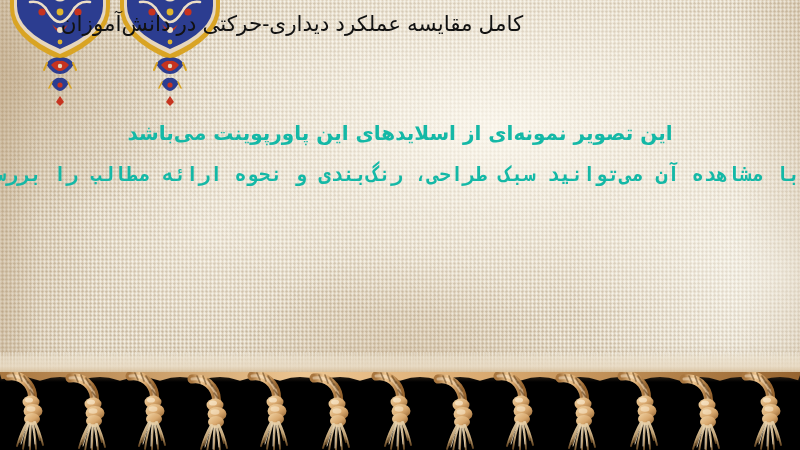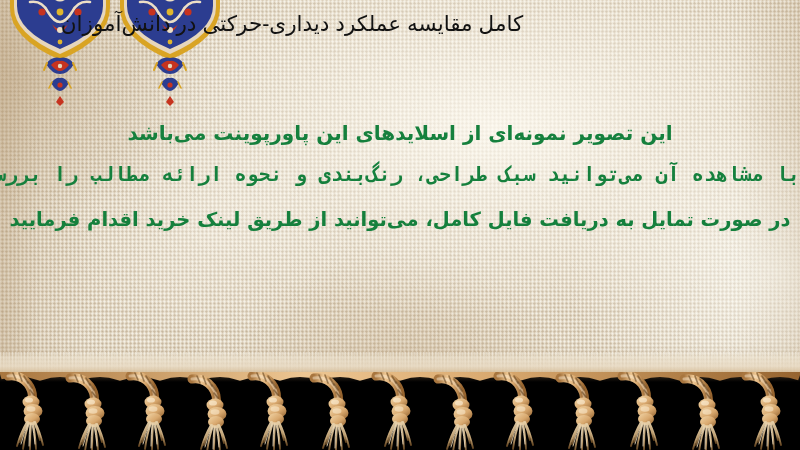--- a/index.html
+++ b/index.html
@@ -96,21 +96,21 @@
     letter-spacing:0px;
   }
 
   .body-block {
     position:absolute;
     top:112px; left:0; right:0;
   }
   .body-line {
     font-family:"DejaVu Sans", sans-serif;
     font-weight:700;
-    color:#15803d;
+    color:#14b8a6;
     white-space:nowrap;
   }
   .body-line.l1 { font-size:20px; line-height:42px; }
   .body-line.l2 { font-size:20px; line-height:44px;font-family:Liberation Mono, monospace; }
   .body-line.l3 { font-size:19.5px; line-height:44px; }
 
   
   .selvedge {
     position:absolute;
     left:0; top:352px;
@@ -242,21 +242,20 @@
   <div class="text-layer">
 
     <div class="title-block">
       <div class="title-line">کامل مقایسه عملکرد دیداری-حرکتی در دانش‌آموزان</div>
 
     </div>
 
     <div class="body-block">
       <div class="body-line l1">این تصویر نمونه‌ای از اسلایدهای این پاورپوینت می‌باشد</div>
       <div class="body-line l2">با مشاهده آن می‌توانید سبک طراحی، رنگ‌بندی و نحوه ارائه مطالب را بررسی نمایید</div>
-      <div class="body-line l3">در صورت تمایل به دریافت فایل کامل، می‌توانید از طریق لینک خرید اقدام فرمایید</div>
     </div>
 
   </div>
 
   <div class="selvedge"></div>
 
   <div class="fringe-zone">
     <svg class="fringe-svg" width="800" height="90" viewBox="0 0 800 90" aria-hidden="true">
       <defs>
         <linearGradient id="cordG" x1="0" y1="0" x2="1" y2="0">

